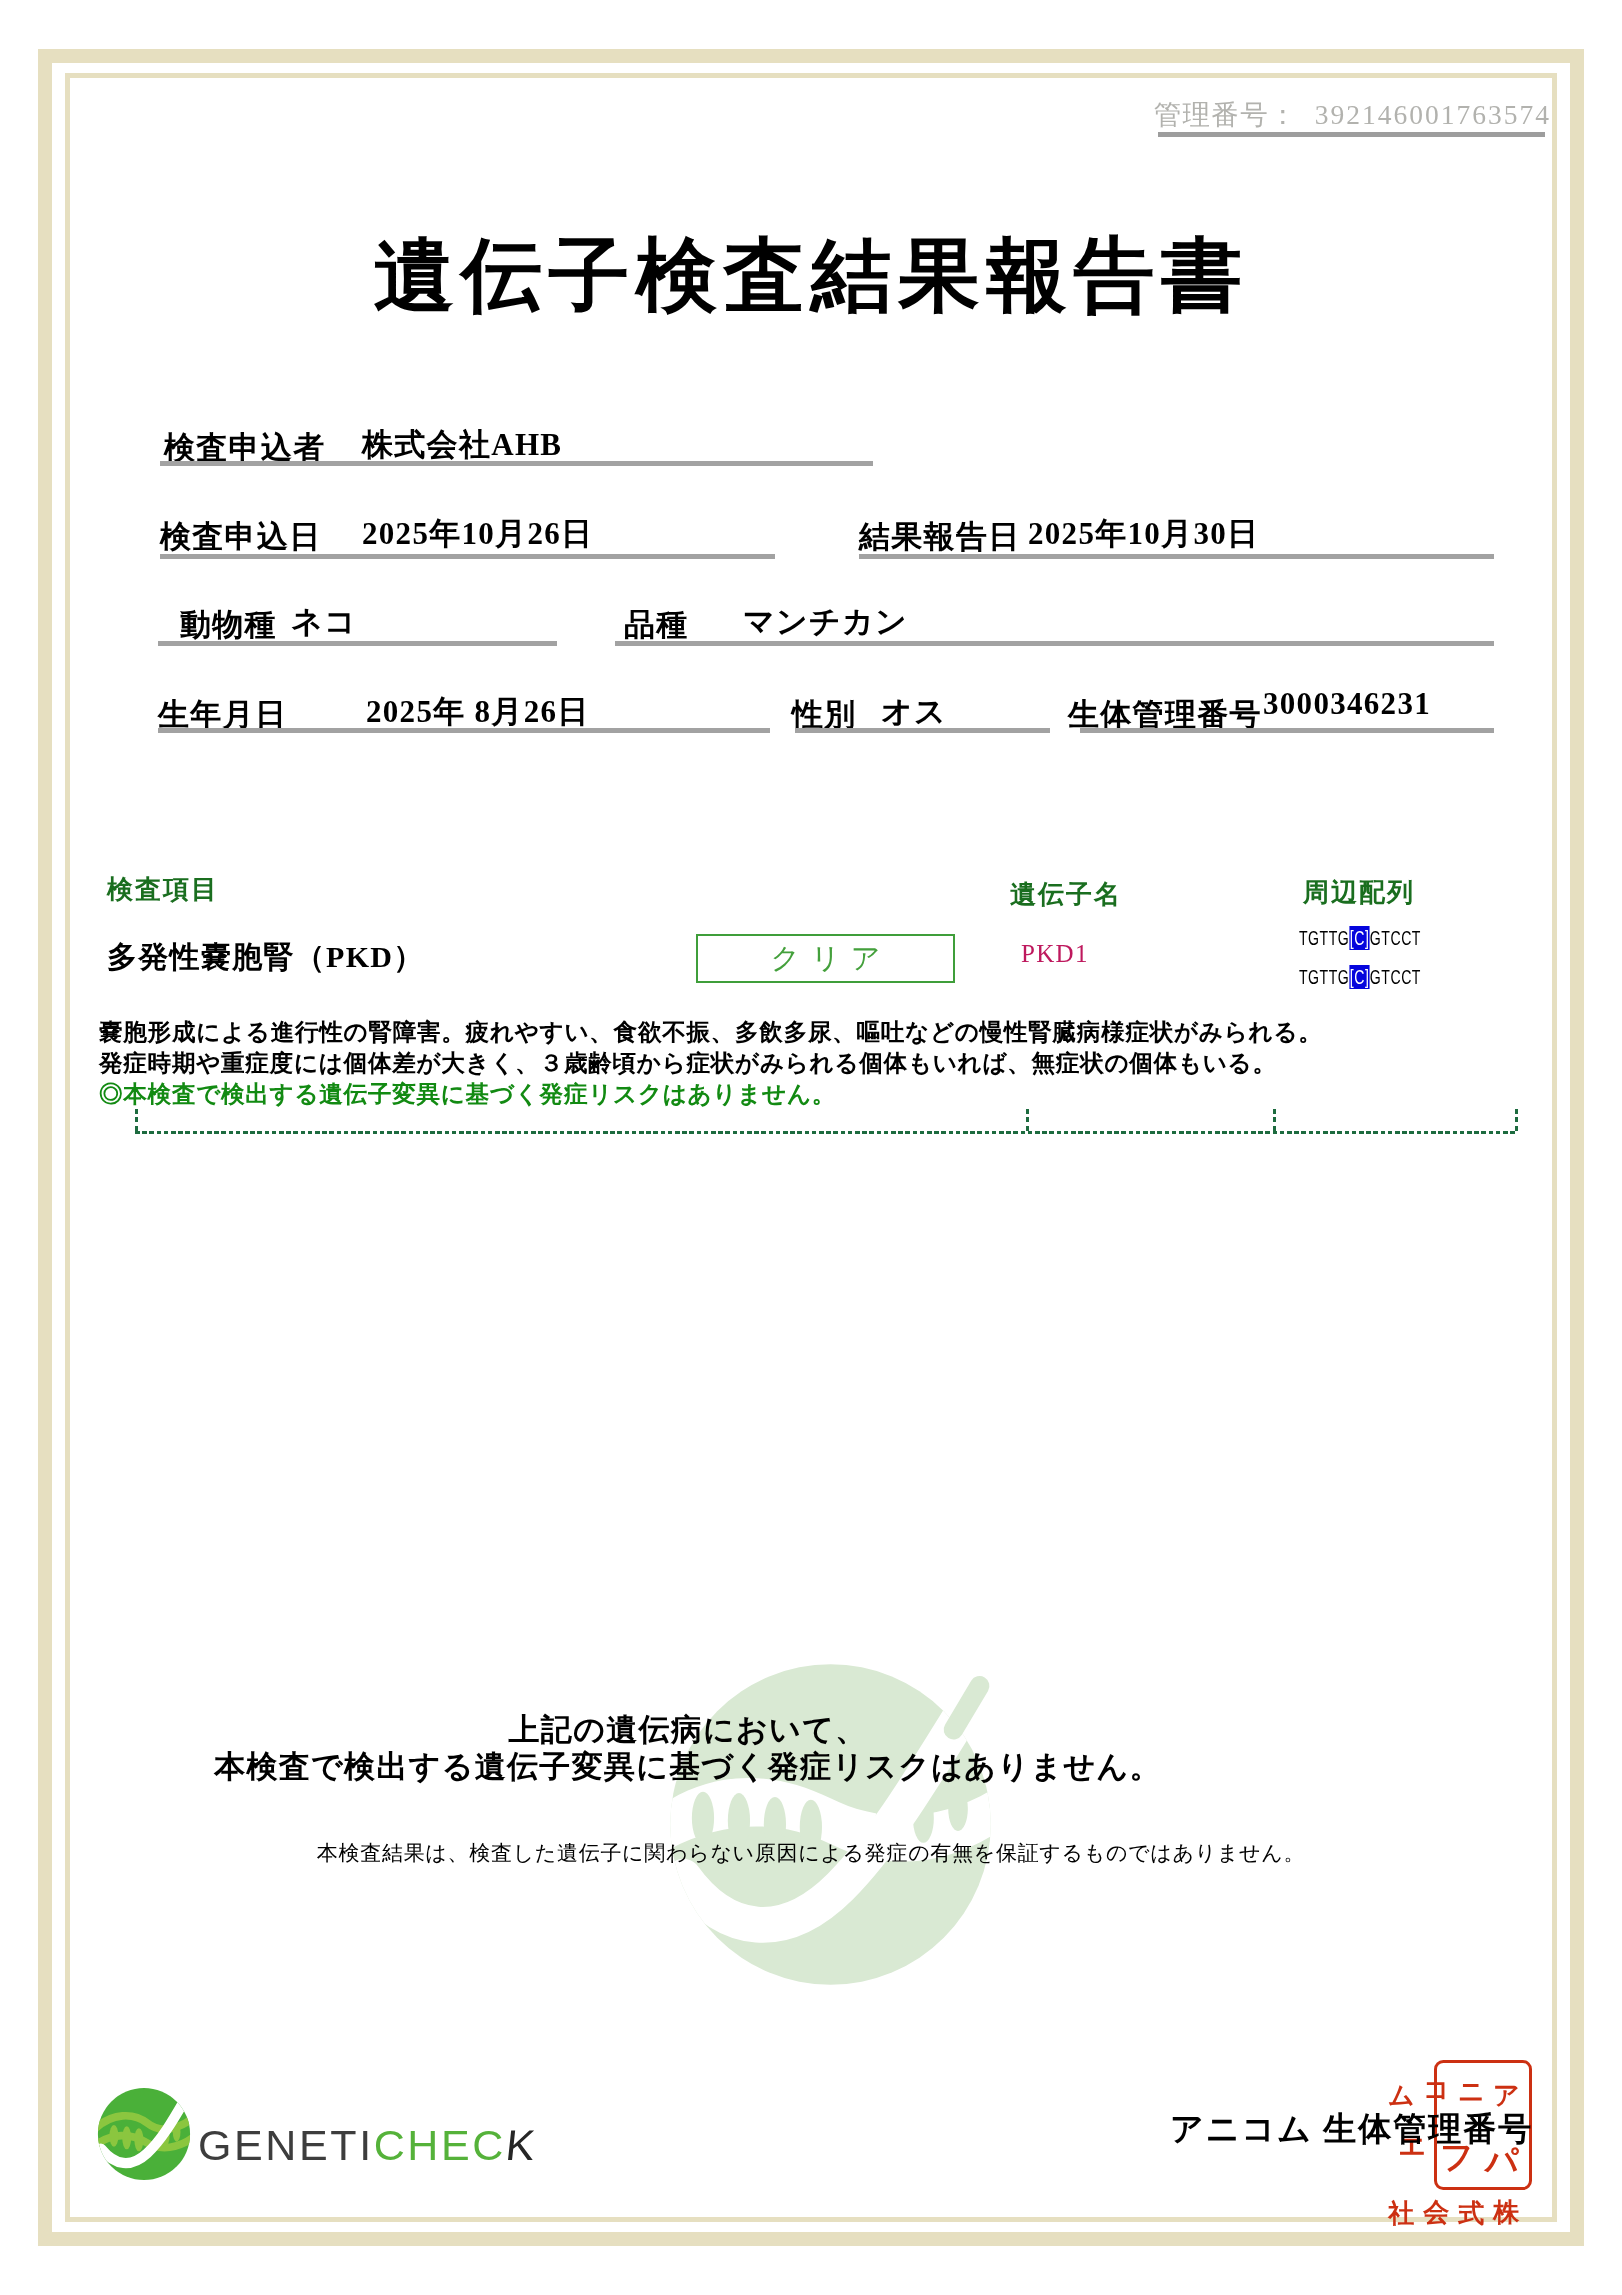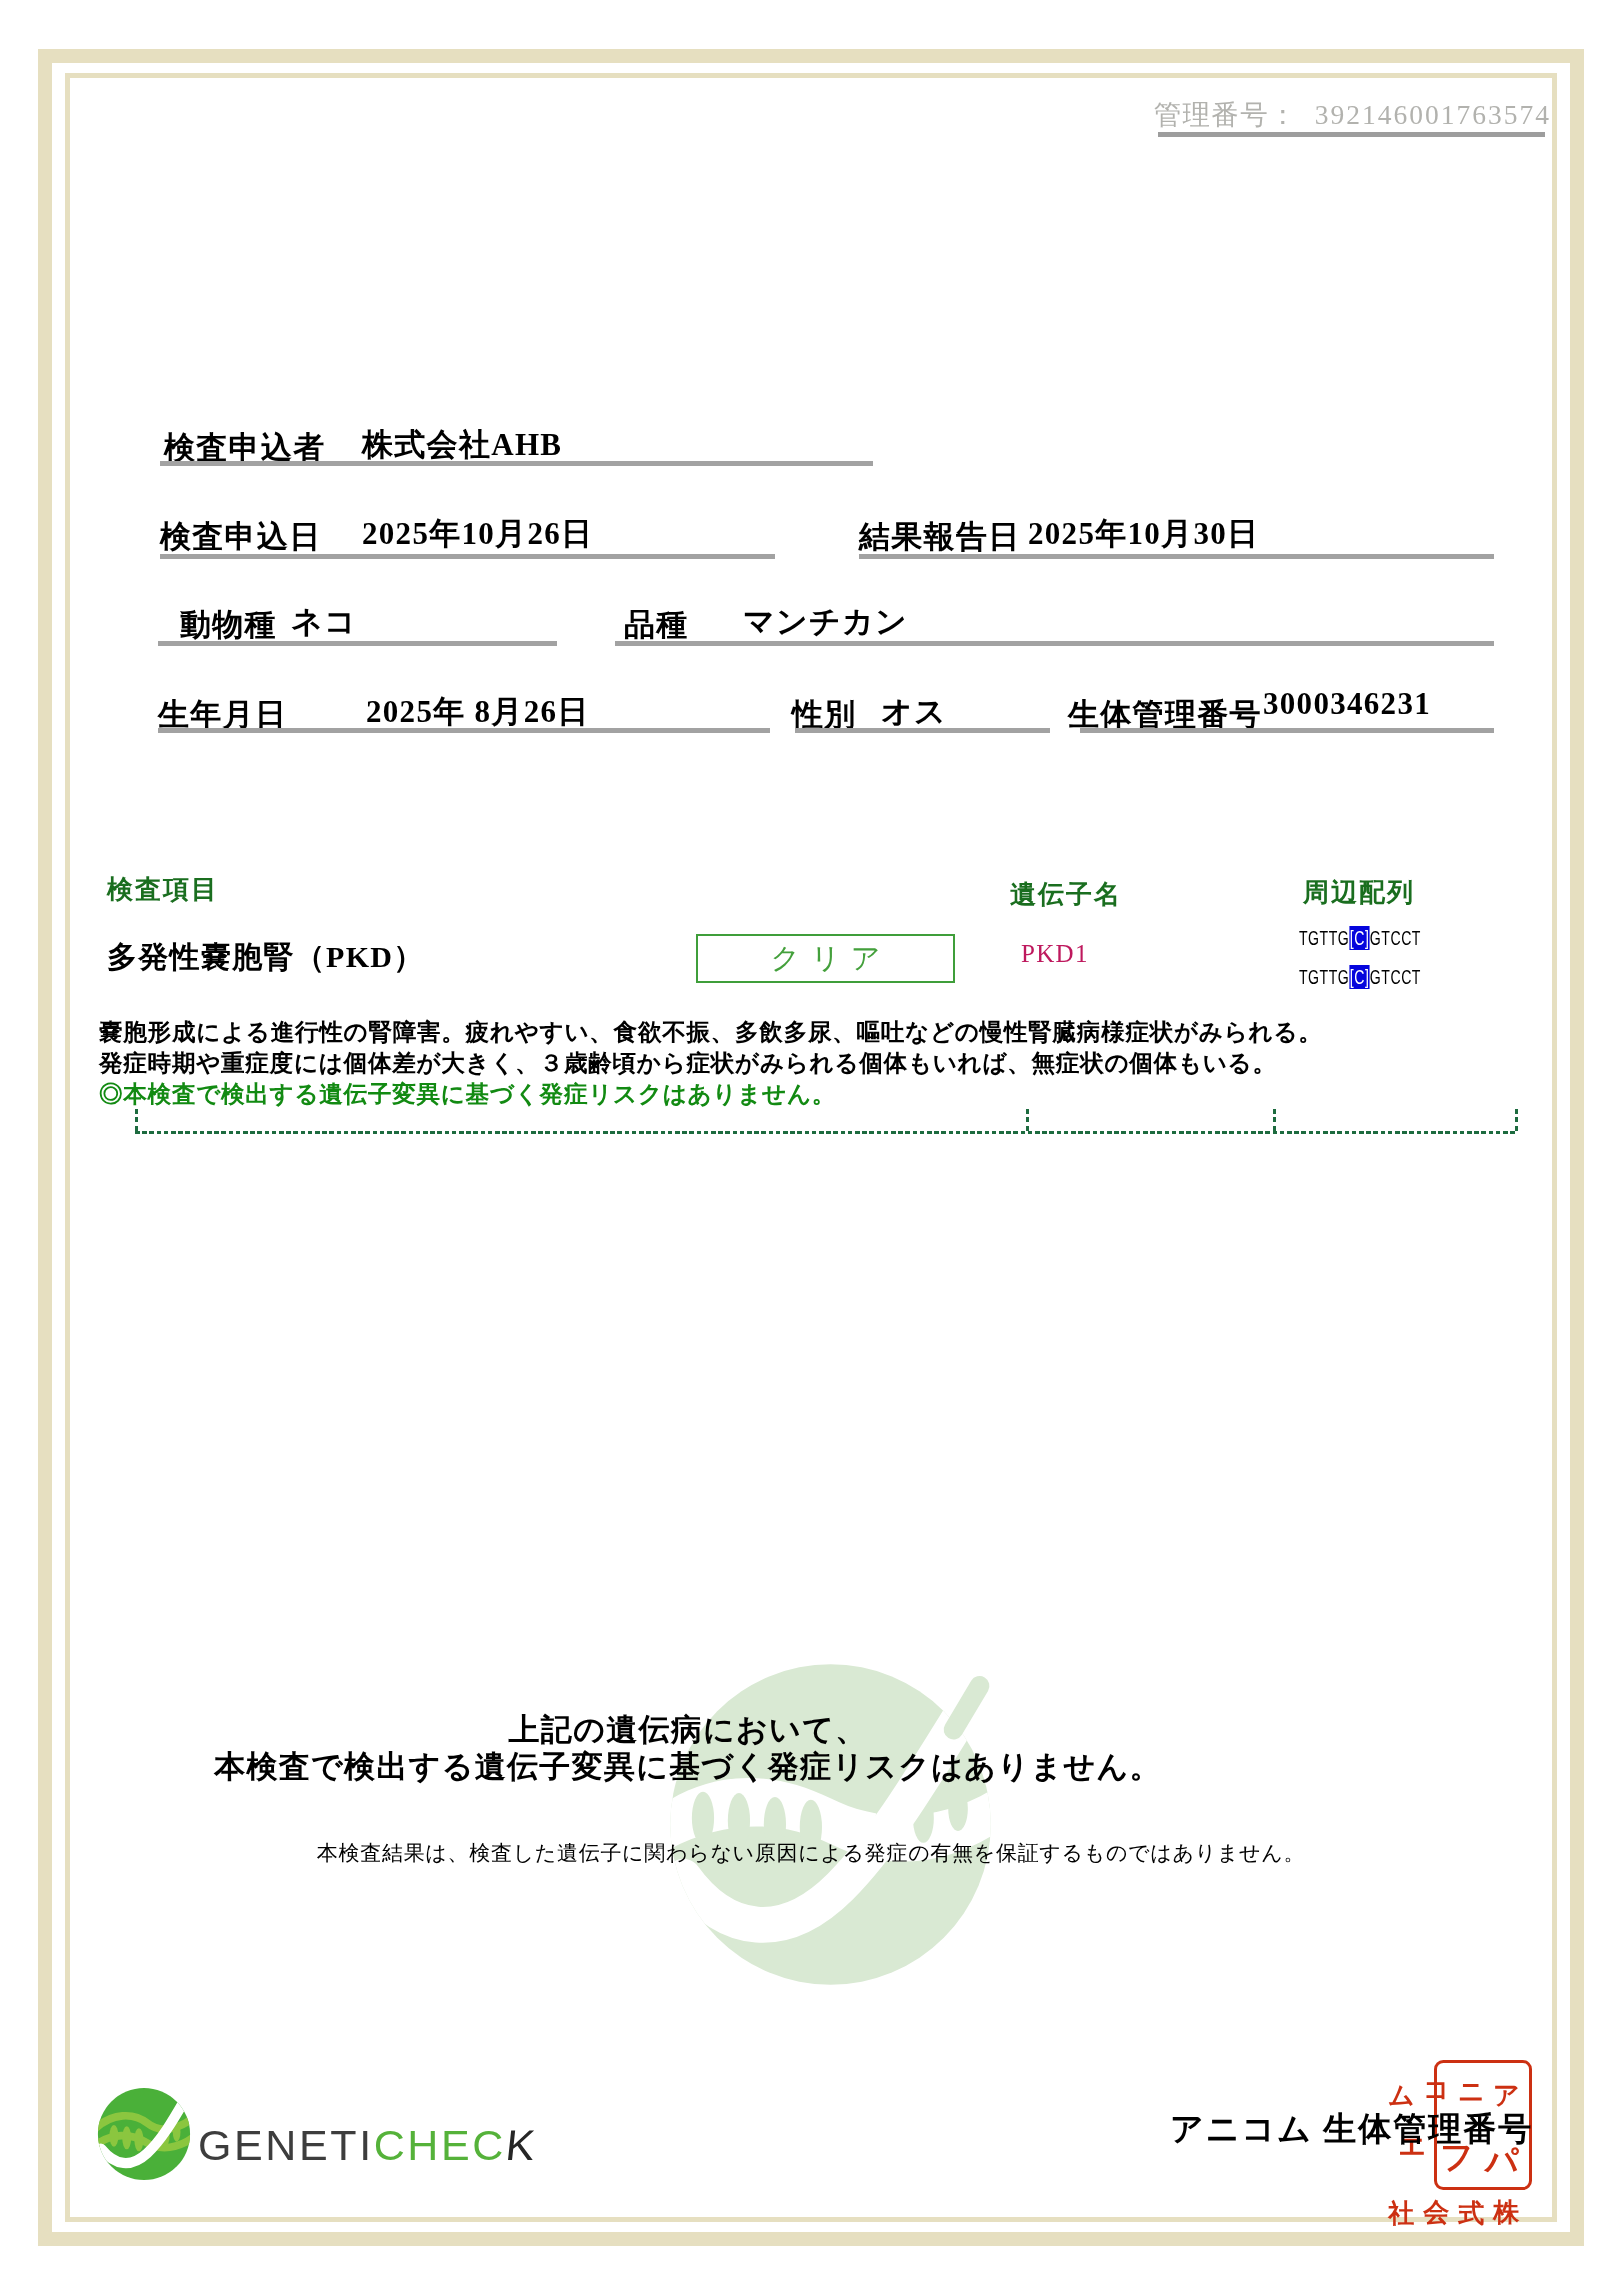--- a/index.html
+++ b/index.html
@@ -123,20 +123,21 @@
       <path d="M25,330 C90,420 180,430 265,345 C330,280 390,180 455,75" stroke="#ffffff" stroke-width="55" fill="none" stroke-linecap="round"></path>
     </g>
     <path d="M438,105 L478,38" stroke="#d9e9d3" stroke-width="30" stroke-linecap="round"></path>
   </svg>
 
   <div class="abs mgmt fg">
     <span>管理番号：</span><span class="num">392146001763574</span>
   </div>
   <div class="abs mgmt-line"></div>
 
+  <div class="abs title fg">遺伝子検査結果報告書</div>
 
   <span class="abs lbl" style="left:164px;top:427px;">検査申込者</span>
   <span class="abs val" style="left:362px;top:424px;">株式会社AHB</span>
   <div class="abs uline" style="left:160px;top:461px;width:713px;"></div>
 
   <span class="abs lbl" style="left:160px;top:516px;">検査申込日</span>
   <span class="abs val" style="left:362px;top:513px;">2025年10月26日</span>
   <div class="abs uline" style="left:160px;top:554px;width:615px;"></div>
   <span class="abs lbl" style="left:859px;top:516px;text-align:center;">結果報告日</span>
   <span class="abs val" style="left:1028px;top:513px;">2025年10月30日</span>

